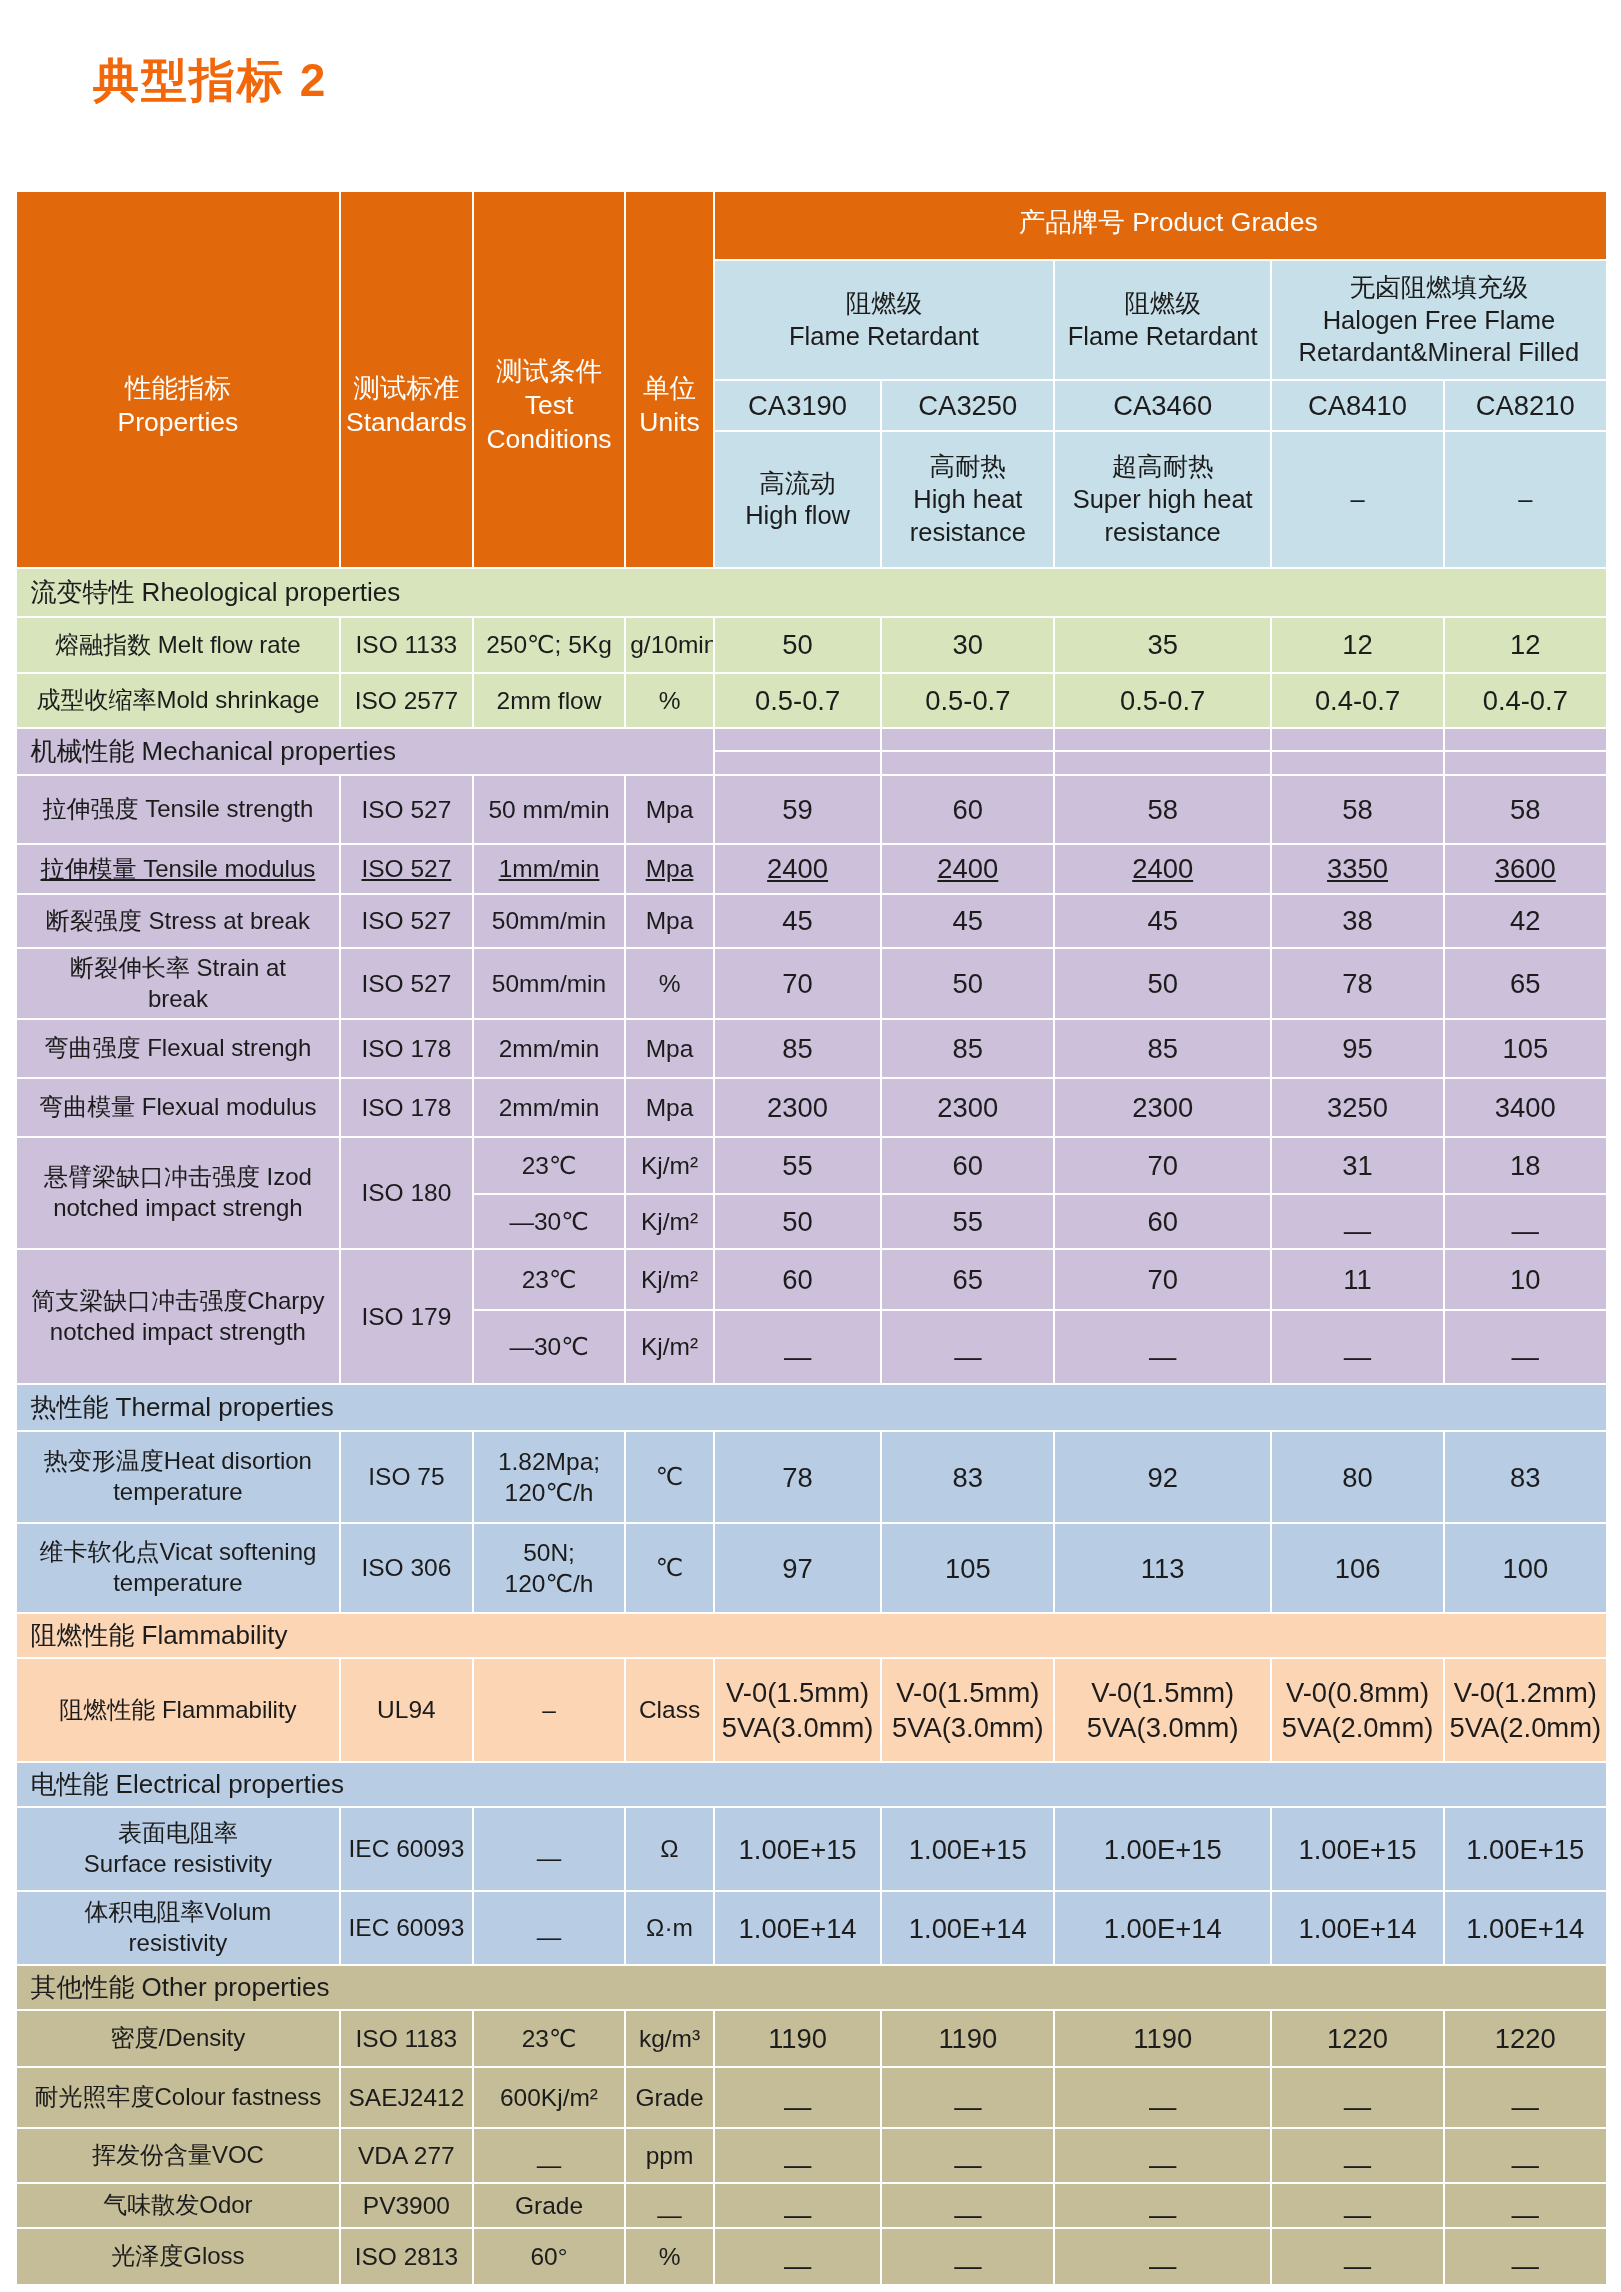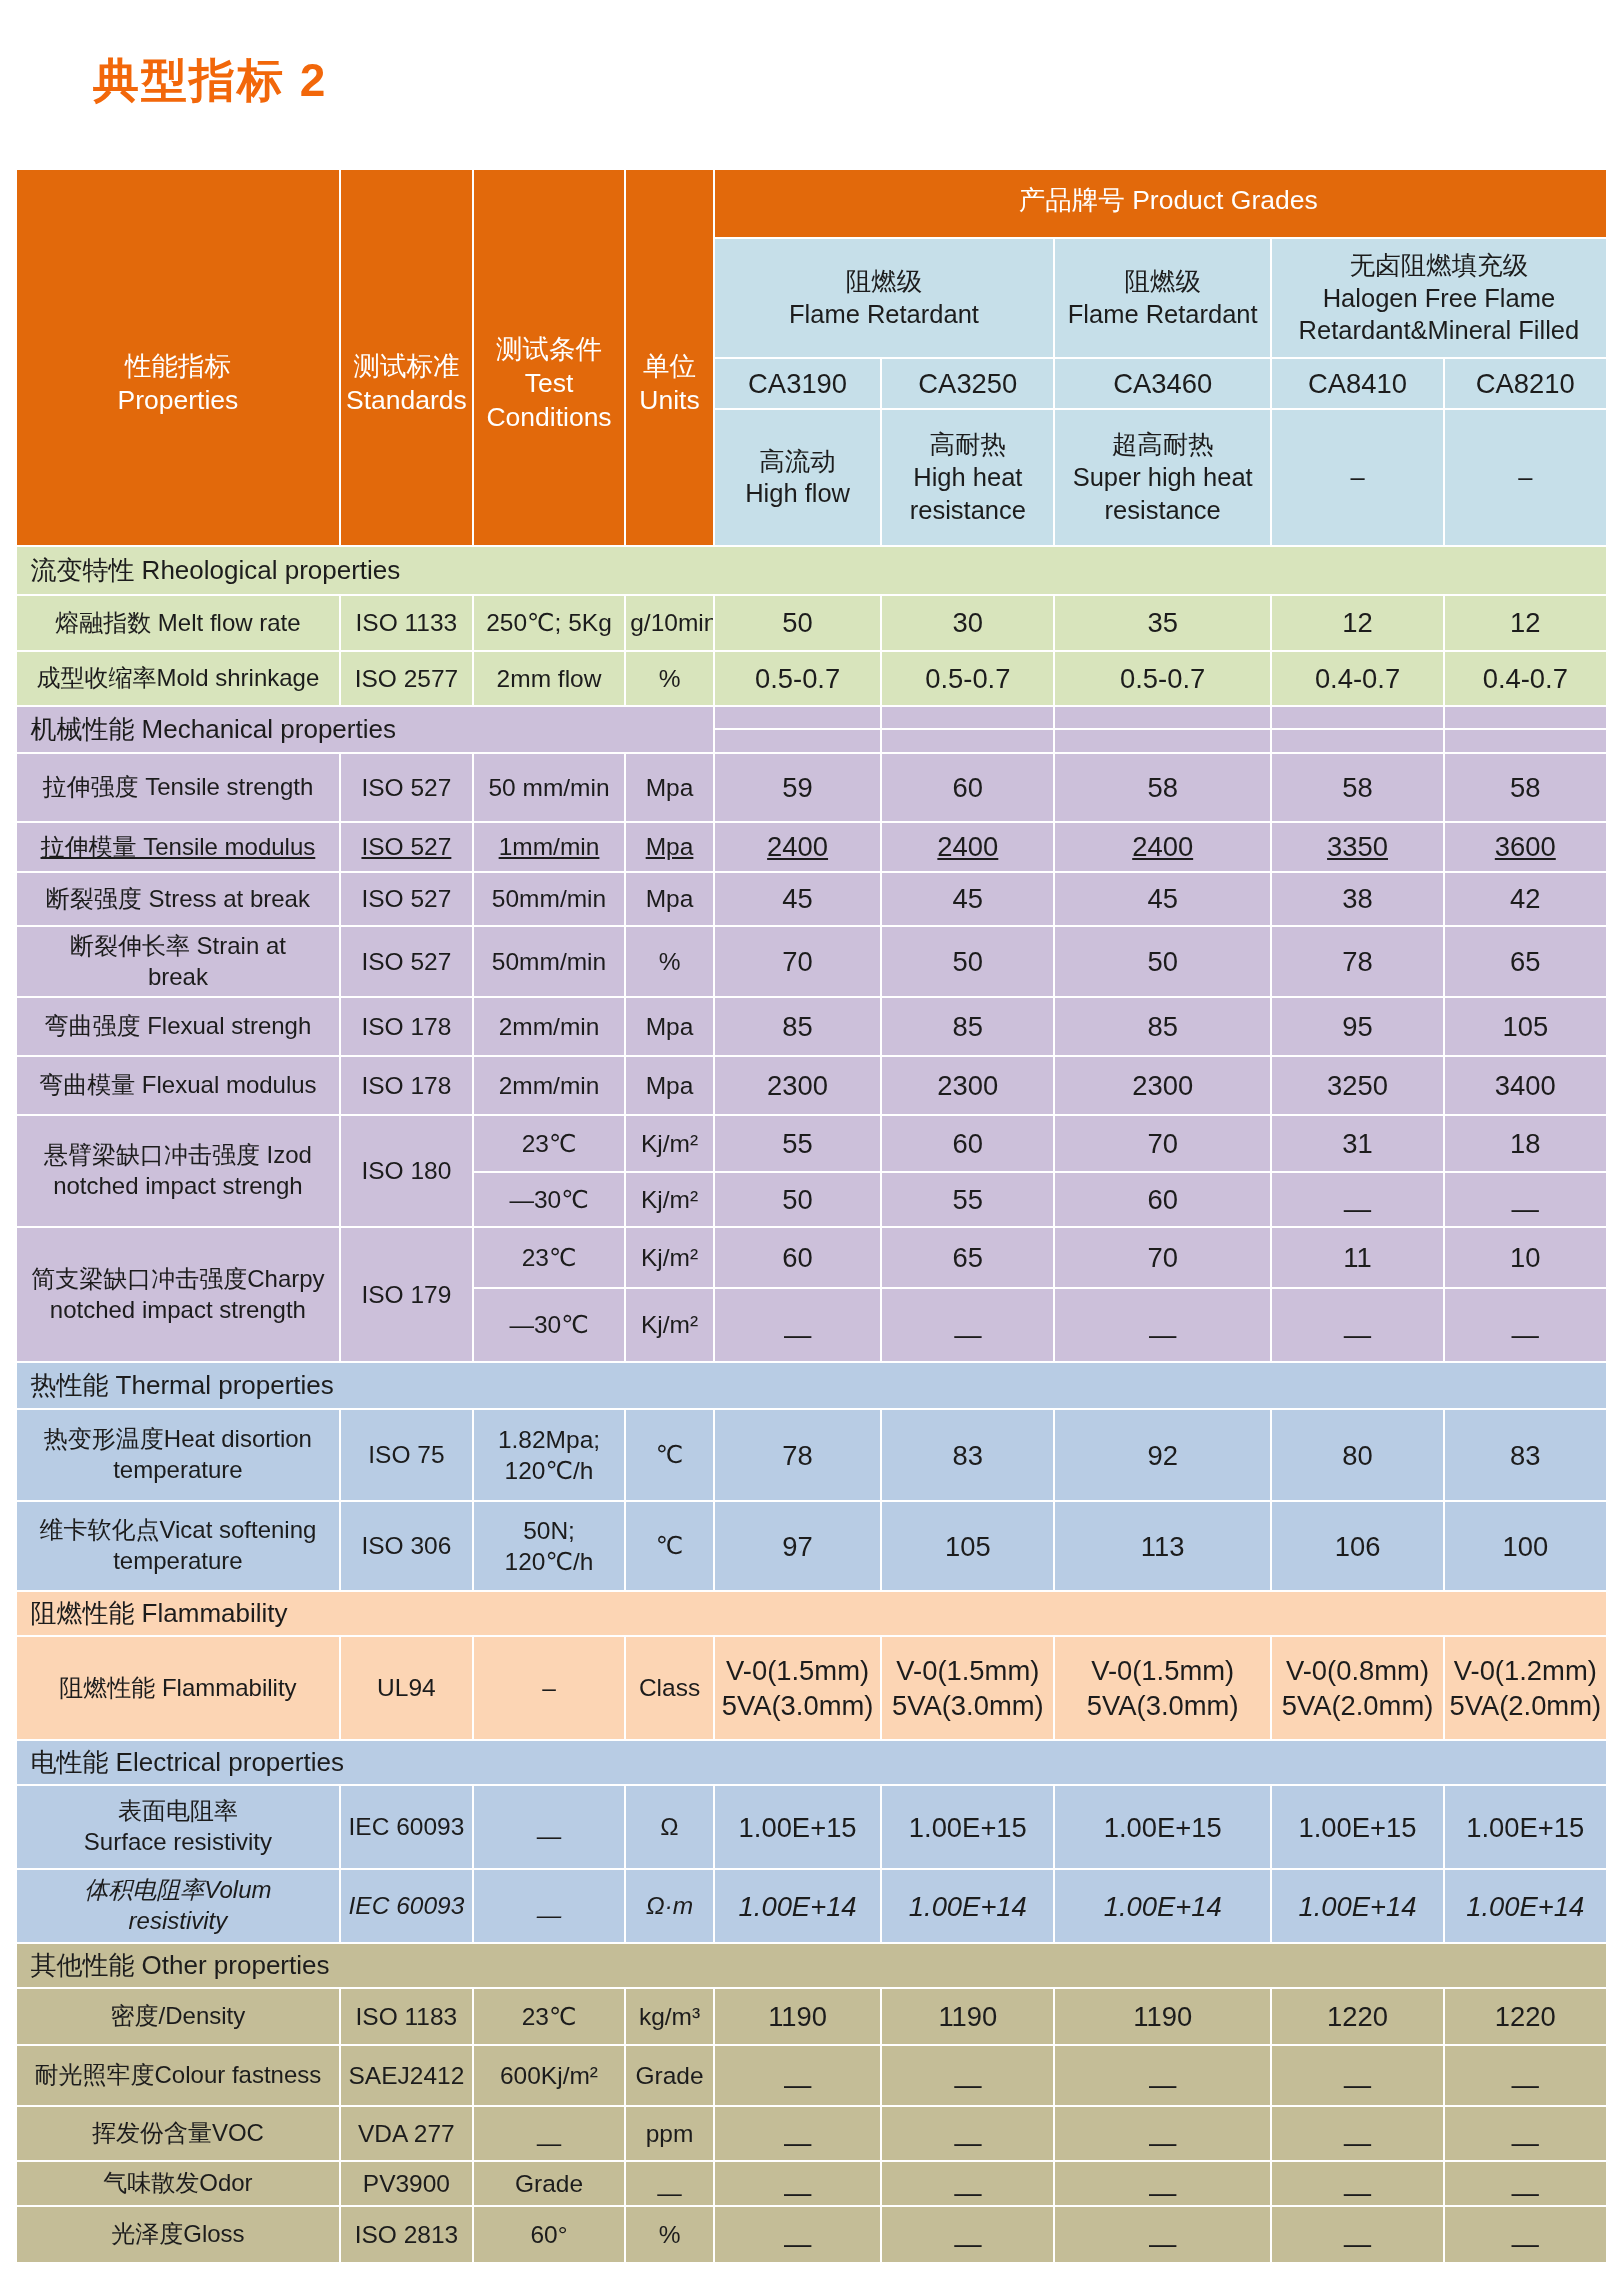--- a/index.html
+++ b/index.html
@@ -14,21 +14,21 @@
   }
   html,body{margin:0;padding:0;}
   body{
     width:1621px;height:2293px;background:#ffffff;
     font-family:"Liberation Sans","DejaVu Sans",sans-serif;
     color:#1c1c1c;overflow:hidden;
   }
   .title{
     color:var(--title-orange);
     font-size:46px;font-weight:bold;letter-spacing:2px;
-    margin:54px 0 61px 93px;line-height:1.15;
+    margin:54px 0 83px 93px;line-height:1.15;
   }
   table.spec{
     border-collapse:collapse;table-layout:fixed;
     width:1593px;margin-left:14.7px;
   }
   td{
     border:2px solid #ffffff;
     text-align:center;vertical-align:middle;
     font-size:24.5px;line-height:1.28;
     padding:3.9px 3.9px;overflow:hidden;
@@ -313,21 +313,21 @@
 Surface resistivity</td>
           <td class="sec-blue">IEC 60093</td>
           <td class="sec-blue"><span class="low-dash">—</span></td>
           <td class="sec-blue">Ω</td>
           <td class="sec-blue val">1.00E+15</td>
           <td class="sec-blue val">1.00E+15</td>
           <td class="sec-blue val">1.00E+15</td>
           <td class="sec-blue val">1.00E+15</td>
           <td class="sec-blue val">1.00E+15</td>
         </tr>
-        <tr style="height: 74px; font-style: italic;">
+        <tr style="height: 74px;">
           <td class="sec-blue prop">体积电阻率Volum
 resistivity</td>
           <td class="sec-blue">IEC 60093</td>
           <td class="sec-blue"><span class="low-dash">—</span></td>
           <td class="sec-blue">Ω·m</td>
           <td class="sec-blue val">1.00E+14</td>
           <td class="sec-blue val">1.00E+14</td>
           <td class="sec-blue val">1.00E+14</td>
           <td class="sec-blue val">1.00E+14</td>
           <td class="sec-blue val">1.00E+14</td>

